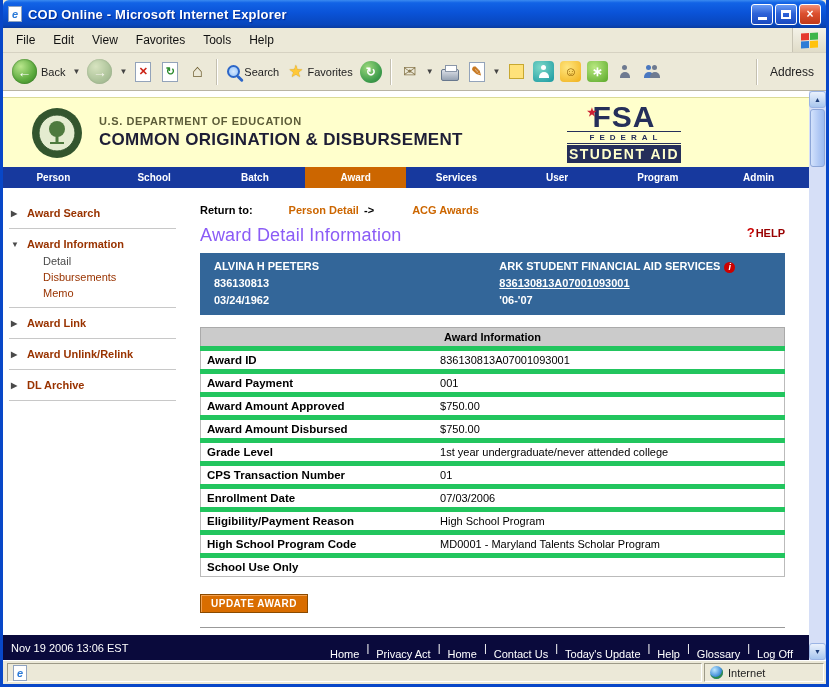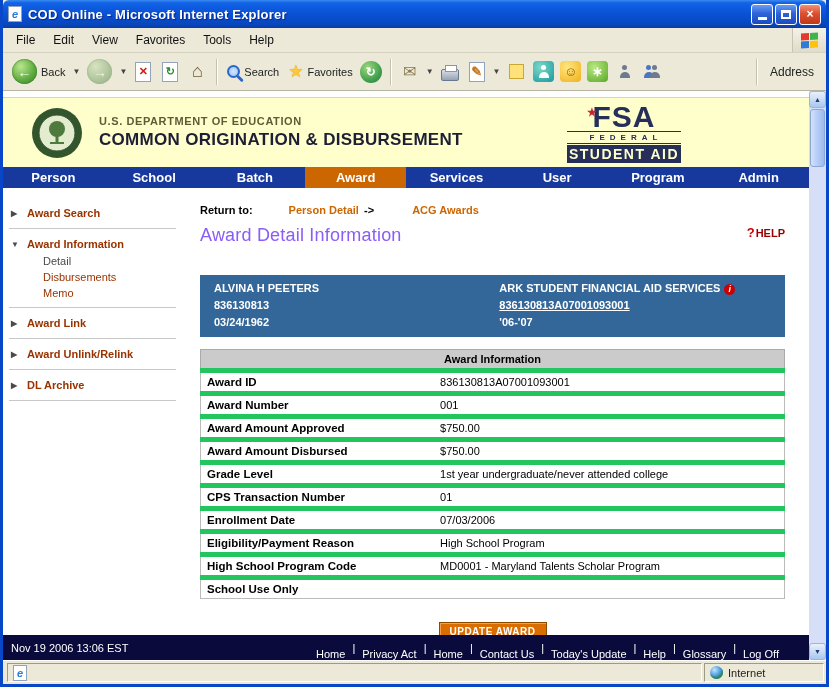--- a/index.html
+++ b/index.html
@@ -98,21 +98,21 @@
   .fsa-big { position:relative; font-size:30px; font-weight:bold; color:#252F5A; line-height:27px; letter-spacing:1px; }
   .fsa-star { position:absolute; top:-4px; left:20px; font-size:11px; color:#CC2233; }
   .fsa-federal { font-size:8px; font-weight:bold; letter-spacing:5px; color:#252F5A; padding:1px 0 1px 4px;
     border-top:1px solid #252F5A; border-bottom:1px solid #252F5A; margin-top:1px; }
   .fsa-student { font-size:14px; font-weight:bold; color:#FFFFCC; background:#252F5A; letter-spacing:1.5px;
     padding:1px 2px; margin-top:1px;text-align:right; }
 
   
   .navbar { height:21px; flex:0 0 21px; background:#17399E; display:flex; }
   .nav-tab { flex:1; display:flex; align-items:center; justify-content:center;
-    color:#fff; font-size:13px; font-weight:bold; cursor:default; }
+    color:#fff; font-size:10px; font-weight:bold; cursor:default; }
   .nav-tab.active { background:#CC6600; }
 
   
   .content { flex:1; display:flex; background:#fff; overflow:hidden; }
   .sidebar { width:185px; flex:0 0 185px; padding-top:16px; }
   .side-item { display:flex; align-items:center; gap:7px; padding:3px 0 3px 8px;
     color:#993300; font-weight:bold; font-size:11px; }
   .tri { color:#4A4A4A; font-size:8px; width:9px; flex:0 0 9px; }
   .side-sub { padding:2px 0 2px 40px; font-size:11px; color:#993300; }
   .side-sub.current { color:#4A4A4A; }
@@ -120,52 +120,52 @@
 
   .main { flex:1; padding:16px 24px 0 12px; overflow:hidden; }
   .return-line { font-size:11px; font-weight:bold; color:#000; }
   .crumb { color:#CC6600; cursor:pointer;margin-left:33px; }
   .crumb-sep { color:#000; padding:0 2px; }
   .title-row { display:flex; justify-content:space-between; align-items:flex-start; margin-top:9px; }
   .page-title { font-size:18px; font-weight:normal; color:#8b5cf6; letter-spacing:.2px; }
   .help { font-size:11px; font-weight:bold; color:#990000; display:flex; align-items:center; gap:1px; cursor:pointer; }
   .help-q { color:#CC0000; font-size:13px; font-weight:bold; }
 
-  .person-box { margin-top:29px; background:#336699; color:#fff; display:flex;
+  .person-box { margin-top:7px; background:#336699; color:#fff; display:flex;
     padding:5px 14px 6px 14px; font-size:11px; font-weight:bold; line-height:17px; }
   .pb-left { flex:1.05; }
   .pb-right { flex:1; }
   .pb-link { text-decoration:underline; cursor:pointer; }
   .info-i { display:inline-flex; align-items:center; justify-content:center; width:11px; height:11px;
     border-radius:50%; background:#CC0000; color:#fff; font-size:9px; font-style:italic; font-weight:bold;
     margin-left:4px; cursor:pointer; }
 
   table.award { width:100%; border-collapse:collapse; margin-top:12px; font-size:11px; border:1px solid #BBB; }
   .award .hdr { background:#CBCBCB; color:#000; text-align:center; font-size:11px; font-weight:bold;
     padding:3px; border:1px solid #AAA; }
   .award td { border-top:5px solid #22c55e; padding:3px 6px; height:14px; color:#000; }
   .award td.lbl { width:40%; font-weight:bold; font-size:11.5px; }
 
-  .update-row { text-align:center; margin-top:22px; }
+  .update-row { text-align:left; margin-top:16px; }
   .btn-orange { display:inline-block; background:#D96D00; color:#fff; font-family:"Liberation Sans",sans-serif;
     font-size:10px; font-weight:bold; letter-spacing:.5px; border:1px solid #8A4A00; padding:3px 10px;
     box-shadow:inset 1px 1px 0 #F2A050; cursor:pointer; }
 
   .action-row { margin-top:14px; border-top:1px solid #999; border-bottom:1px solid #999;
     padding:5px 2px; display:flex; align-items:center; gap:8px; font-size:11px; }
   .ar-label { font-weight:bold; width:44px; flex:0 0 44px; line-height:13px; }
   .xp-select { width:205px; height:20px; border:1px solid #7F9DB9; background:#fff;
     display:flex; align-items:center; justify-content:flex-end; padding:1px; cursor:pointer; }
   .xp-select .dd { width:16px; height:16px; display:flex; align-items:center; justify-content:center;
     font-size:7px; color:#1C3C78; border:1px solid #B4CCEA; border-radius:2px;
     background:linear-gradient(180deg,#EAF1FC,#C8DAF4 60%,#AECBF0); }
 
   
   .page-footer { height:25px; flex:0 0 25px; background:#0A0A3C; color:#fff; display:flex;
-    align-items:center; font-size:11px; padding:0 30px 0 8px;justify-content:center; }
+    align-items:center; font-size:11px; padding:0 16px 0 8px;justify-content:center; }
   .foot-links { margin-left:auto; display:flex; align-items:center; gap:7px; }
   .foot-link { color:#fff; cursor:pointer;margin-top:12px; }
 
   
   .scrollbar { width:17px; flex:0 0 17px; background:#D6DFF7; display:flex; flex-direction:column; }
   .sb-btn { height:17px; flex:0 0 17px; display:flex; align-items:center; justify-content:center;
     font-size:7px; color:#1C3C78; border:1px solid #9BB4E4; border-radius:3px;
     background:linear-gradient(180deg,#EAF1FC,#C4D8F4 60%,#A8C6EE); }
   .sb-track { flex:1; position:relative; }
   .sb-thumb { position:absolute; top:1px; left:1px; right:1px; height:58px; border:1px solid #8DA6D8;
@@ -399,21 +399,21 @@
               <tr>
                   <th class="hdr" colspan="2">Award Information</th>
                 </tr>
             </thead>
             <tbody>
               <tr>
                 <td class="lbl">Award ID</td>
                 <td class="val">836130813A07001093001</td>
               </tr>
               <tr>
-                <td class="lbl">Award Number</td>
+                <td class="lbl">Award Payment</td>
                 <td class="val">001</td>
               </tr>
               <tr>
                 <td class="lbl">Award Amount Approved</td>
                 <td class="val">$750.00</td>
               </tr>
               <tr>
                 <td class="lbl">Award Amount Disbursed</td>
                 <td class="val">$750.00</td>
               </tr>

